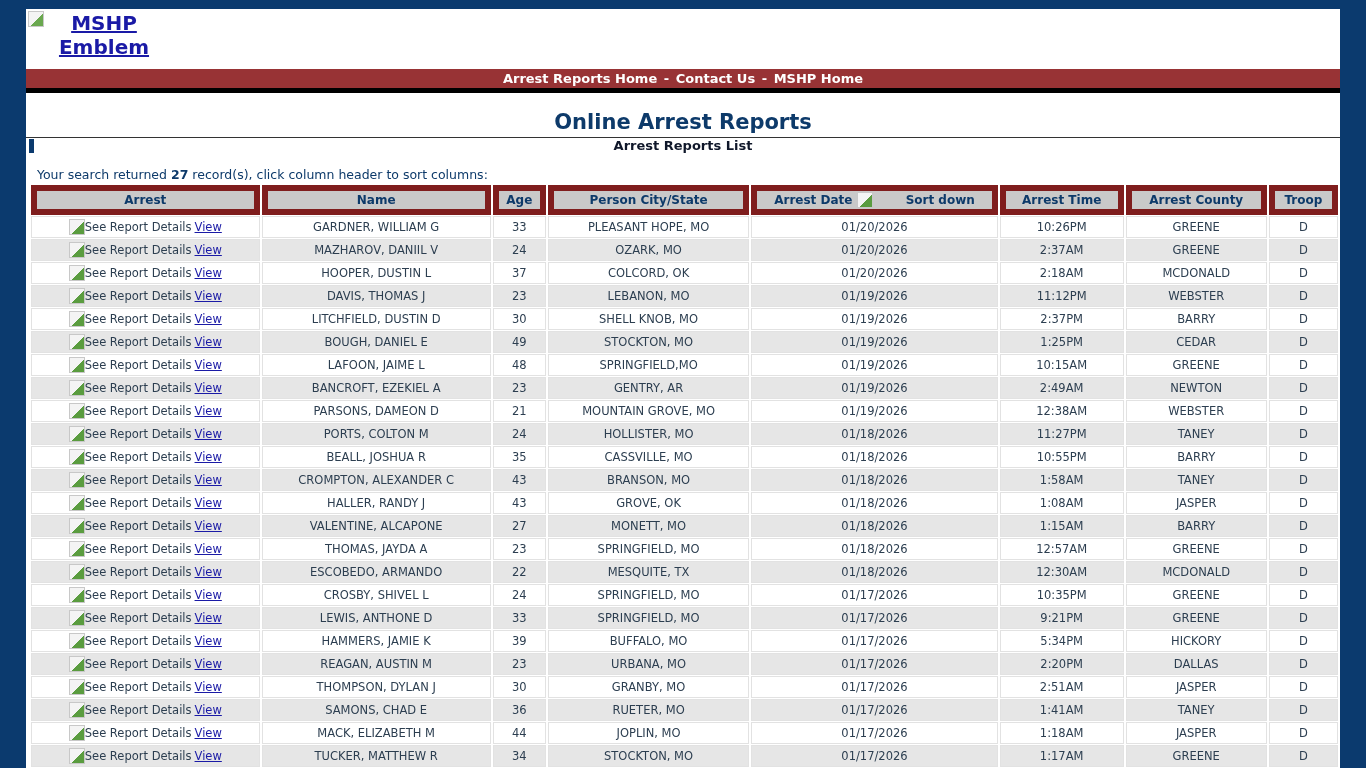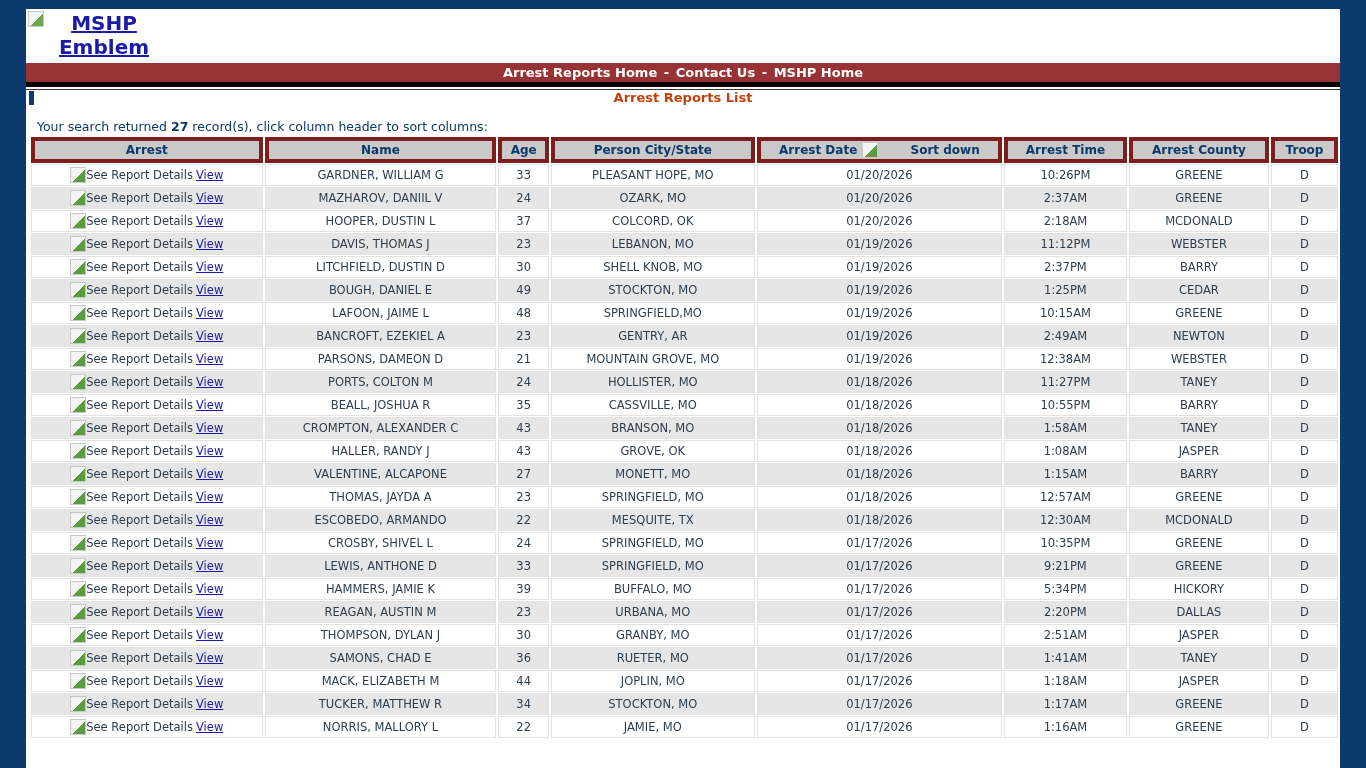--- a/index.html
+++ b/index.html
@@ -12,21 +12,21 @@
   }
   .page {
     position: absolute;
     left: 26px;
     top: 9px;
     width: 1314px;
     height: 780px;
     background: #ffffff;
   }
   .logo-area {
-    height: 54px;
+    height: 60px;
     position: relative;
   }
   .broken-img {
     position: absolute;
     left: 2px;
     top: 2px;
     width: 16px;
     height: 16px;
     border: 1px solid #c8c8c8;
     box-sizing: border-box;
@@ -78,21 +78,21 @@
   .subtitle-marker {
     position: absolute;
     left: 3px;
     top: 1px;
     width: 5px;
     height: 14px;
     background: #0b3a6e;
   }
   .subtitle {
     text-align: center;
-    color: #c2410c;
+    color: #0f172a;
     font-size: 13px;
     font-weight: bold;
     line-height: 16px;
   }
   .result-line {
     margin-top: 13px;
     padding-left: 11px;
     font-size: 12.5px;
     color: #0d3a6a;
     height: 16px;
@@ -100,21 +100,21 @@
   }
   table.grid {
     margin-left: 3px;
     margin-top: 1px;
     border-collapse: separate;
     border-spacing: 2px 1px;
     font-size: 11.5px;
   }
   table.grid th {
     background: #c9c9c9;
-    border: 4px solid #7f1d1d;
+    border: 6px solid #7f1d1d;
     color: #0d3a6a;
     font-weight: bold;
     font-size: 12px;
     height: 18px;
     padding: 0;
     text-align: center;
     white-space: nowrap;
   }
   table.grid td {
     border: 1px solid #e2e2e2;
@@ -157,20 +157,21 @@
   </div>
 
   <div class="nav-bar">
     <a>Arrest Reports Home</a>
     <span class="nav-sep">-</span>
     <a>Contact Us</a>
     <span class="nav-sep">-</span>
     <a>MSHP Home</a>
   </div>
 
+  <div class="page-title">Online Arrest Reports</div>
   <div class="title-rule"></div>
   <div class="subtitle-row">
     <span class="subtitle-marker"></span>
     <div class="subtitle">Arrest Reports List</div>
   </div>
 
   <div class="result-line">
     <span>Your search returned </span><b>27</b><span> record(s), click column header to sort columns:</span>
   </div>
 

